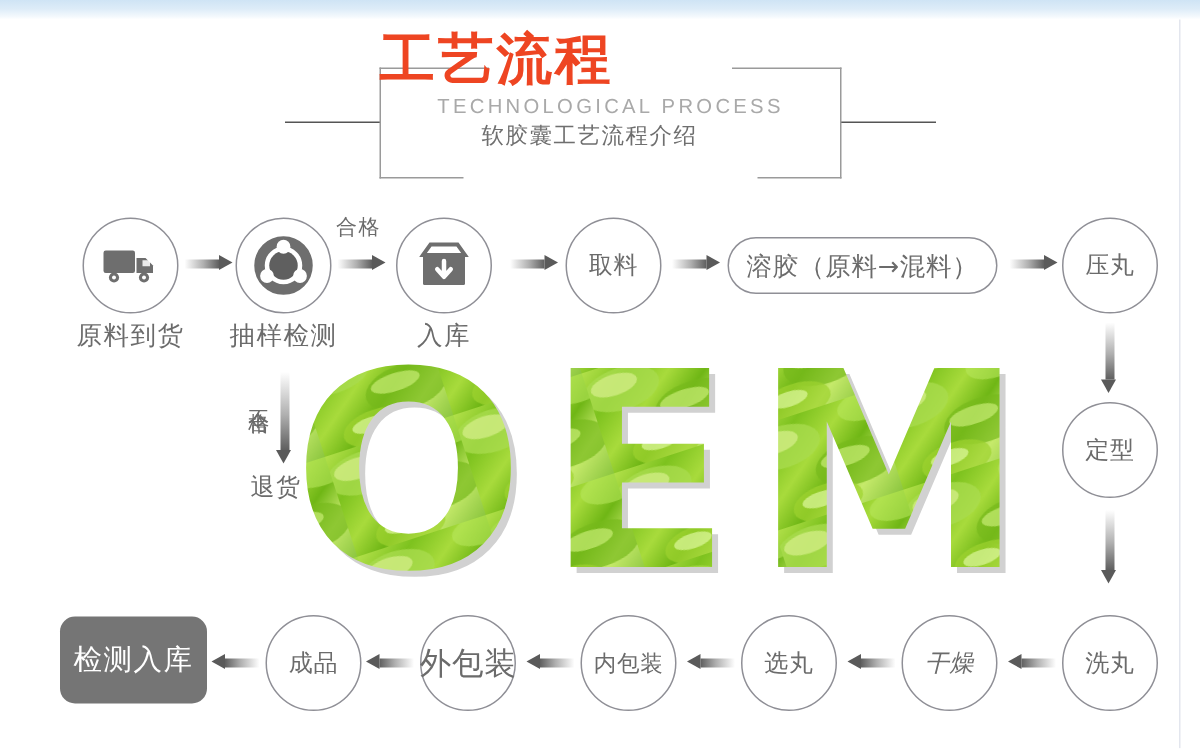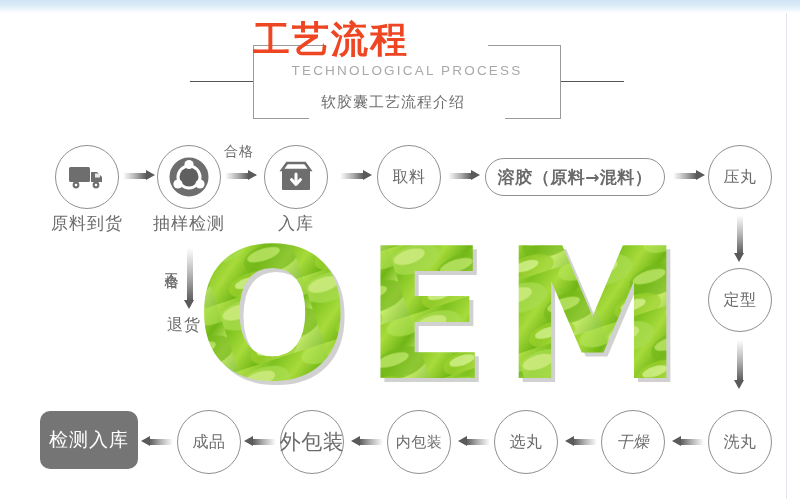--- a/index.html
+++ b/index.html
@@ -17,21 +17,21 @@
   .rightrule{position:absolute;right:13px;top:13px;width:1px;height:486px;background:#e3e6ee;}
 
   
   .header{position:absolute;left:0;top:18px;width:800px;height:100px;}
   .hdr-center{position:absolute;left:253px;top:0;width:308px;height:100px;}
   .title-cn{position:absolute;left:0;top:2px;width:308px;
     font-family:"DejaVu Sans",sans-serif;
     font-size:37px;font-weight:bold;color:#ee4522;letter-spacing:2px;line-height:40px;}
   .title-en{position:absolute;left:0;top:45px;width:308px;text-align:center;
     font-size:13.5px;color:#a9a9a9;letter-spacing:2.2px;line-height:16px;}
-  .title-sub{position:absolute;left:0;top:74px;width:280px;text-align:center;
+  .title-sub{position:absolute;left:0;top:62px;width:280px;text-align:center;
     font-size:15px;color:#6f6f6f;letter-spacing:1px;line-height:20px;
     font-family:"DejaVu Sans",sans-serif;}
   
   .brk{position:absolute;background:#9a9a9a;}
   .brk-l-v{left:253px;top:27px;width:1px;height:74px;}
   .brk-r-v{left:560px;top:27px;width:1px;height:74px;}
   .brk-l-top{left:253px;top:27px;width:73px;height:1px;}
   .brk-r-top{left:488px;top:27px;width:73px;height:1px;}
   .brk-l-bot{left:253px;top:100px;width:56px;height:1px;}
   .brk-r-bot{left:505px;top:100px;width:56px;height:1px;}
@@ -53,21 +53,21 @@
   .caption{
     position:absolute;text-align:center;white-space:nowrap;
     font-family:"DejaVu Sans",sans-serif;
     font-size:17px;color:#6b6b6b;letter-spacing:1px;
   }
   .pill{
     box-sizing:border-box;
     border:1px solid #8f8f96;border-radius:20px;height:38px;
     display:flex;align-items:center;justify-content:center;padding:0 14px;
     font-family:"DejaVu Sans",sans-serif;
-    font-size:17px;color:#6b6b6b;white-space:nowrap;letter-spacing:0.5px;font-weight:bold;
+    font-size:17px;color:#6b6b6b;white-space:nowrap;letter-spacing:0.5px;
   }
   .darkbox{
     box-sizing:border-box;background:#757575;border-radius:10px;
     display:flex;align-items:center;justify-content:center;
     font-family:"DejaVu Sans",sans-serif;
     font-size:19px;color:#ffffff;letter-spacing:1px;white-space:nowrap;
   }
 
   
   .arrow{position:absolute;height:11px;}

